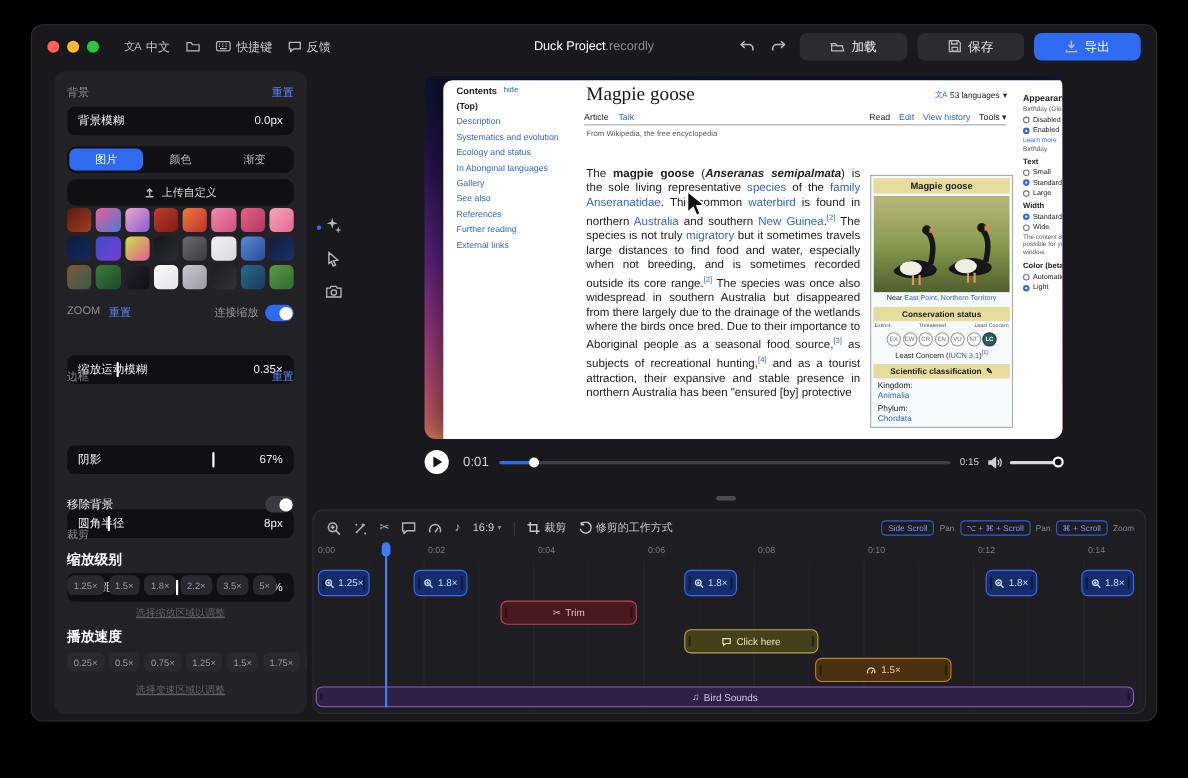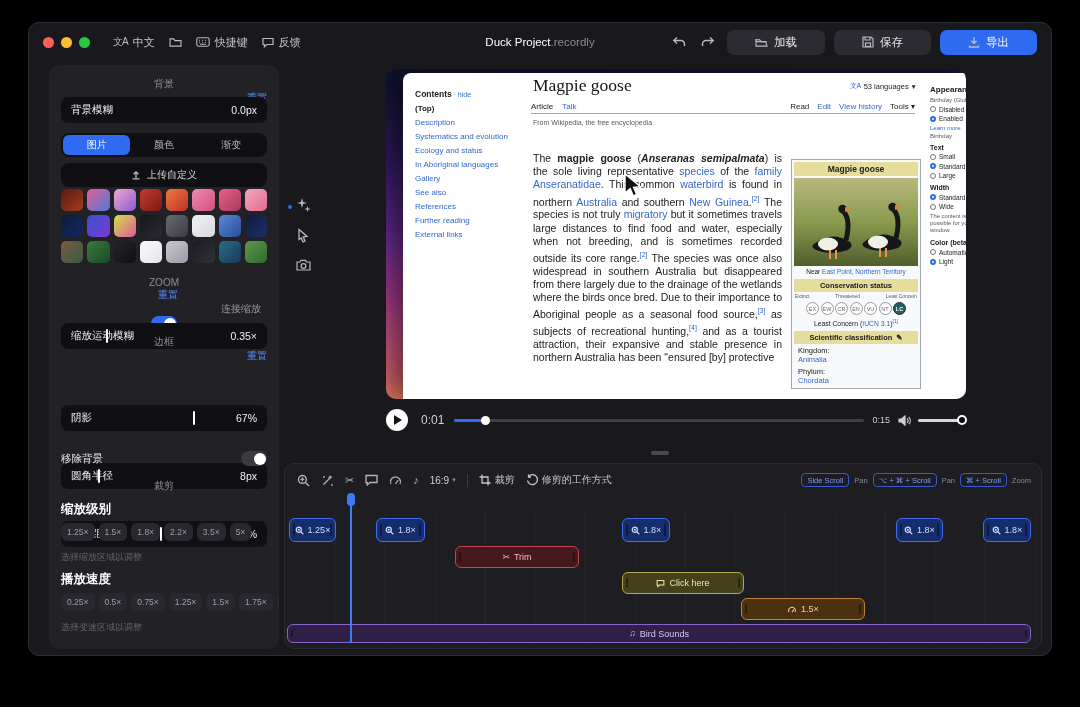--- a/index.html
+++ b/index.html
@@ -22,41 +22,41 @@
   .tb-center { position:absolute; left:50%; transform:translateX(-50%); font-size:11.5px; color:#fff; }
   .tb-center .ext { color:#8a8a92; }
   .tb-right { margin-left:auto; display:flex; align-items:center; gap:9px; }
   .icon-btn { color:#b9b9c0; display:inline-flex; padding:3px; }
   .btn { display:flex; align-items:center; gap:6px; font-size:11.5px; padding:5px 28px; border-radius:7px; background:#2b2b31; color:#ececef; }
   .btn.primary { background:var(--accent); color:#fff; }
 
   
   .sidebar { position:absolute; left:20px; top:42px; width:230px; height:584px; background:#212126; border-radius:10px; overflow:hidden; }
   .sb { position:absolute; left:12px; width:206px; }
-  .sec-head { display:flex; align-items:center; font-size:10px; color:#8d8d96;flex-direction:column; }
+  .sec-head { display:flex; align-items:flex-start; font-size:10px; color:#8d8d96; }
   .sec-head .reset { color:var(--reset-link); margin-left:auto; }
   .sec-head .reset.adjacent { margin-left:8px; }
   .sec-head .right-lab { margin-left:auto; margin-right:6px; color:#9a9aa2; }
   .card { height:26px; background:#101014; border-radius:7px; display:flex; align-items:center; justify-content:space-between; padding:0 10px; font-size:10.5px; color:#f0f0f2; position:relative; overflow:hidden; }
   .notch { position:absolute; top:6px; width:2px; height:14px; background:#fff; border-radius:1px; }
   .seg { height:24px; background:#101014; border-radius:8px; display:flex; padding:2px; }
   .seg-tab { flex:1; display:flex; align-items:center; justify-content:center; font-size:10px; color:#b5b5bc; border-radius:6px; }
   .seg-tab.active { background:var(--accent); color:#fff; }
   .upload { height:24px; background:#101014; border-radius:8px; display:flex; align-items:center; justify-content:center; gap:6px; font-size:10px; color:#dcdce0; }
   .thumbs { display:grid; grid-template-columns:repeat(8,1fr); gap:4px; }
   .thumb { height:22px; border-radius:5px; }
   .toggle { width:26px; height:15px; border-radius:8px; background:#3a3a41; position:relative; flex:0 0 auto; }
   .toggle.on { background:var(--accent); }
   .toggle .knob { position:absolute; top:1.5px; right:1.5px; width:12px; height:12px; border-radius:50%; background:#fff; }
   .row-flex { display:flex; align-items:center; font-size:10.5px; color:#e8e8ec; }
   .row-flex .toggle { margin-left:auto; }
   .big-lab { font-size:12.5px; color:#fff; font-weight:bold; }
   .chips { display:flex; gap:4px; }
   .chip { padding:4px 6px; background:#28282e; border-radius:6px; font-size:8.5px; color:#9d9da5; white-space:nowrap; }
-  .hint { width:206px; font-size:9px; color:#63636b; }
+  .hint { width:206px; text-align:center; font-size:9px; color:#63636b;text-decoration:underline; }
 
   
   .tool-dot { position:absolute; left:259px; top:182px; width:4px; height:4px; border-radius:50%; background:var(--accent); }
   .tool { position:absolute; left:267px; color:#b6b6bf; display:inline-flex; }
 
   
   .preview { position:absolute; left:357px; top:46px; width:580px; height:330px; border-radius:10px; overflow:hidden;
     background:linear-gradient(178deg,#0d1230 0%,#301a5e 26%,#6b2a93 48%,#b2418f 68%,#d9607a 84%,#e8854f 100%); }
   .page { position:absolute; left:17px; top:4px; right:0; bottom:0; background:#fff; border-radius:8px 0 0 0;
     box-shadow:-12px 0 26px rgba(0,0,0,.5); color:#202122; overflow:hidden; font-size:9px; }
@@ -66,21 +66,21 @@
   .tabsrow { position:absolute; left:128px; top:26px; width:384px; height:15px; border-bottom:1px solid #a2a9b1; display:flex; gap:9px; font-size:8px; align-items:flex-end; padding-bottom:2px; }
   .wtab { color:var(--link); }
   .wtab.active { color:#202122; }
   .tabs-right { margin-left:auto; display:flex; gap:8px; }
   .wsubtitle { position:absolute; left:130px; top:46px; font-size:7px; color:#54595d; }
   .hatnote { position:absolute; left:142px; top:61px; width:370px; font-size:8px; font-style:italic; color:#202122; }
   .hatnote .wlink { color:var(--link); }
   .wbody { position:absolute; left:130px; top:79px; width:249px; font-size:10.5px; line-height:13.2px; text-align:justify; color:#202122; }
   .wbody .wlink { color:var(--link); }
   .wbody sup { font-size:7px; color:var(--link); }
-  .toc { position:absolute; left:12px; top:16px; width:104px; font-size:8px; }
+  .toc { position:absolute; left:12px; top:4px; width:104px; font-size:8px; }
   .toc-head { display:flex; align-items:center; gap:6px; font-size:8.5px; }
   .toc-head b { color:#202122; }
   .toc-head .hide { color:var(--link); font-size:7px; }
   .toc-item { margin-top:5px; color:var(--link); }
   .toc-item.top { color:#202122; font-weight:bold; }
   .infobox { position:absolute; left:388px; top:86px; width:130px; border:1px solid #a2a9b1; background:#f8f9fa; padding:2px; font-size:7.5px; }
   .ib-title { background:#e6dc9c; text-align:center; font-weight:bold; font-size:8.5px; padding:2px 0; }
   .ib-img { margin-top:2px; height:88px; overflow:hidden; }
   .ib-caption { font-size:6.5px; text-align:center; padding:2px 0; color:#202122; }
   .ib-caption .wlink { color:var(--link); }
@@ -604,20 +604,30 @@
         </span>
         <span class="tl-shortcuts" id="tl-shortcuts">
             <span class="kbd">Side Scroll</span>
             <span>Pan</span>
             <span class="kbd">⌥ + ⌘ + Scroll</span>
             <span>Pan</span>
             <span class="kbd">⌘ + Scroll</span>
             <span>Zoom</span>
           </span>
       </div>
+      <div class="tl-ruler" id="tl-ruler">
+          <span class="tick-label" style="left: 4px;">0:00</span>
+          <span class="tick-label" style="left: 104px;">0:02</span>
+          <span class="tick-label" style="left: 204px;">0:04</span>
+          <span class="tick-label" style="left: 304px;">0:06</span>
+          <span class="tick-label" style="left: 404px;">0:08</span>
+          <span class="tick-label" style="left: 504px;">0:10</span>
+          <span class="tick-label" style="left: 604px;">0:12</span>
+          <span class="tick-label" style="left: 704px;">0:14</span>
+        </div>
       <div class="tl-tracks" id="tl-tracks">
           <div class="gline minor" style="left: 50px;"></div>
           <div class="gline major" style="left: 100px;"></div>
           <div class="gline minor" style="left: 150px;"></div>
           <div class="gline major" style="left: 200px;"></div>
           <div class="gline minor" style="left: 250px;"></div>
           <div class="gline major" style="left: 300px;"></div>
           <div class="gline minor" style="left: 350px;"></div>
           <div class="gline major" style="left: 400px;"></div>
           <div class="gline minor" style="left: 450px;"></div>

